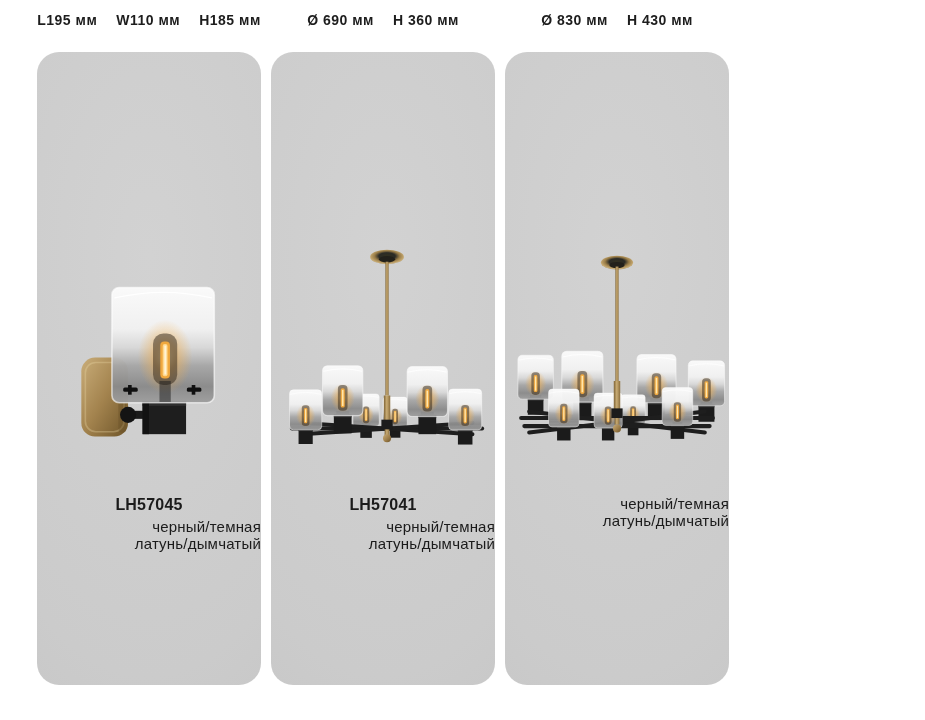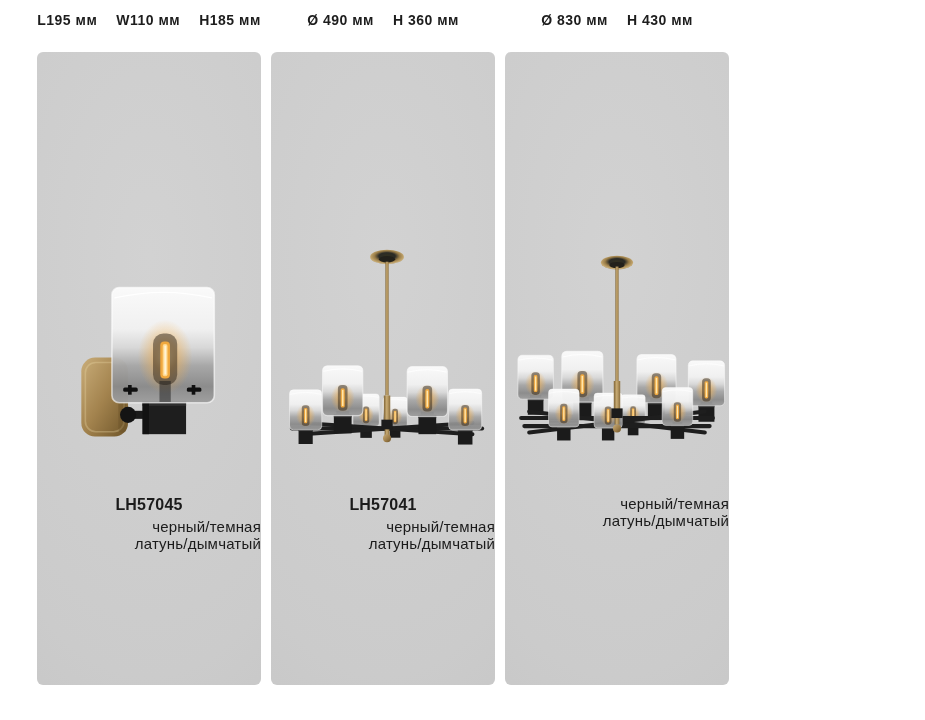--- a/index.html
+++ b/index.html
@@ -5,21 +5,21 @@
   * { margin:0; padding:0; box-sizing:border-box; }
   html,body { width:925px; height:720px; background:#ffffff; overflow:hidden;
     font-family:"Liberation Sans","DejaVu Sans",sans-serif; }
   .sheet { width:764px; height:720px; display:flex; gap:10px;
     padding:0 35px 0 37px; }
   .column { flex:1 1 0; display:flex; flex-direction:column; min-width:0; }
   .dims { height:52px; display:flex; justify-content:center; align-items:flex-start;
     padding-top:12px; gap:19px; }
   .dim { font-size:14px; font-weight:600; letter-spacing:0.5px; color:#1d1d1d;
     white-space:nowrap; }
-  .card { position:relative; height:633px; border-radius:6px; overflow:hidden;
+  .card { position:relative; height:633px; border-radius:22px; overflow:hidden;
     background:radial-gradient(130% 95% at 50% 32%, #d2d2d2 0%, #cbcbcb 70%, #c5c5c5 100%); }
   .card svg.render { position:absolute; inset:0; width:100%; height:100%; display:block; }
   .label { position:absolute; top:444px; left:0; right:0; text-align:center; color:#1b1b1b; }
   .code { font-size:16px; font-weight:700; letter-spacing:0.2px; margin-bottom:5px; }
   .finish { font-size:15px; line-height:16.5px; letter-spacing:0.2px;text-align:right; }
 </style>
 </head>
 <body>
 
 <div class="sheet">
@@ -114,21 +114,21 @@
         <div class="finish">
           <span>черный/темная</span><br>
           <span>латунь/дымчатый</span>
         </div>
       </div>
     </div>
   </div>
 
   <div class="column">
     <div class="dims">
-      <span class="dim">Ø 490 мм</span>
+      <span class="dim">Ø 690 мм</span>
       <span class="dim">H 360 мм</span>
     </div>
     <div class="card">
       <svg class="render" viewBox="0 0 278 633" preserveAspectRatio="xMidYMid meet">
         <g>
           <ellipse cx="144" cy="178" rx="21" ry="9" fill="url(#canopyG)"></ellipse>
           <ellipse cx="144" cy="181" rx="10" ry="4" fill="#23211b"></ellipse>
         </g>
         <rect x="142" y="184" width="4" height="166" fill="url(#brassV)"></rect>
         <g>

